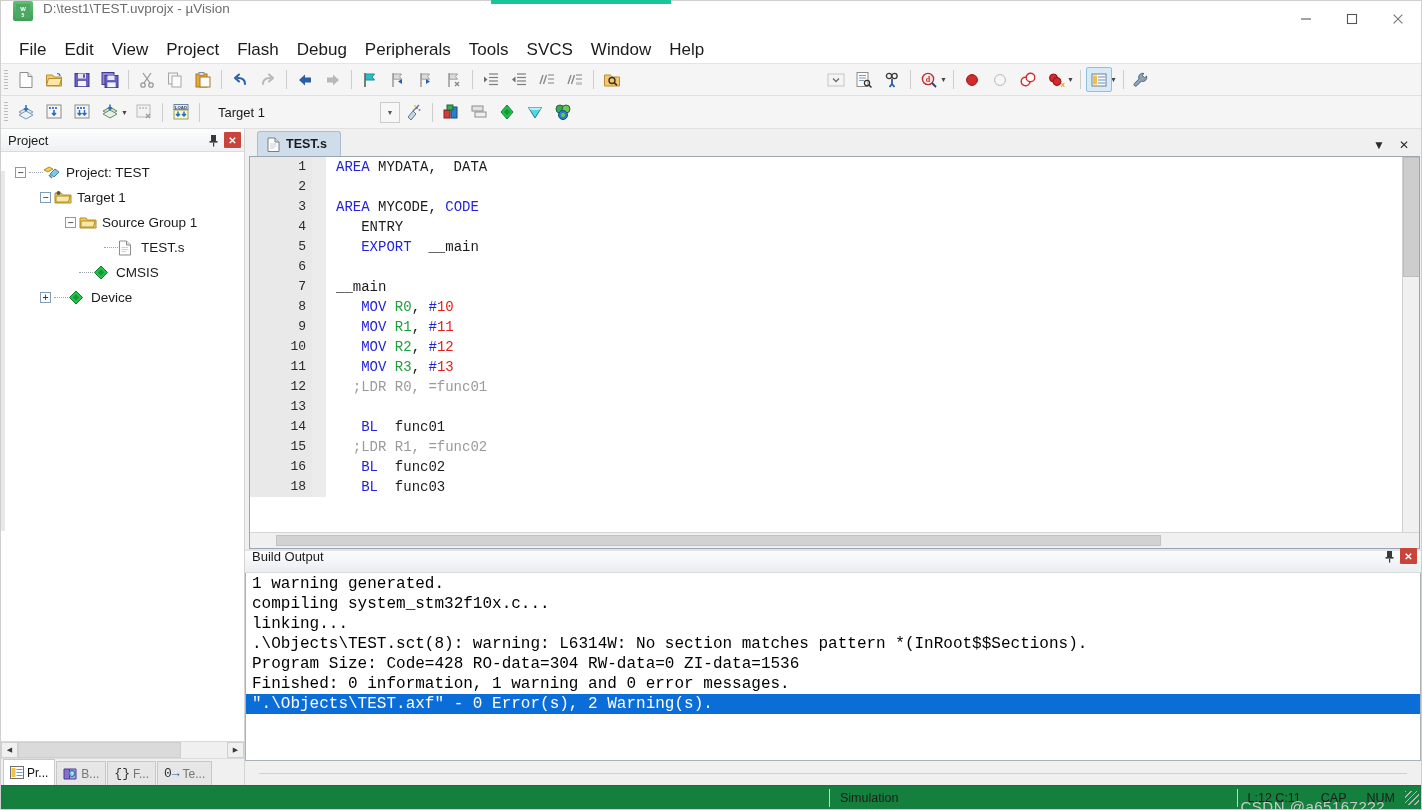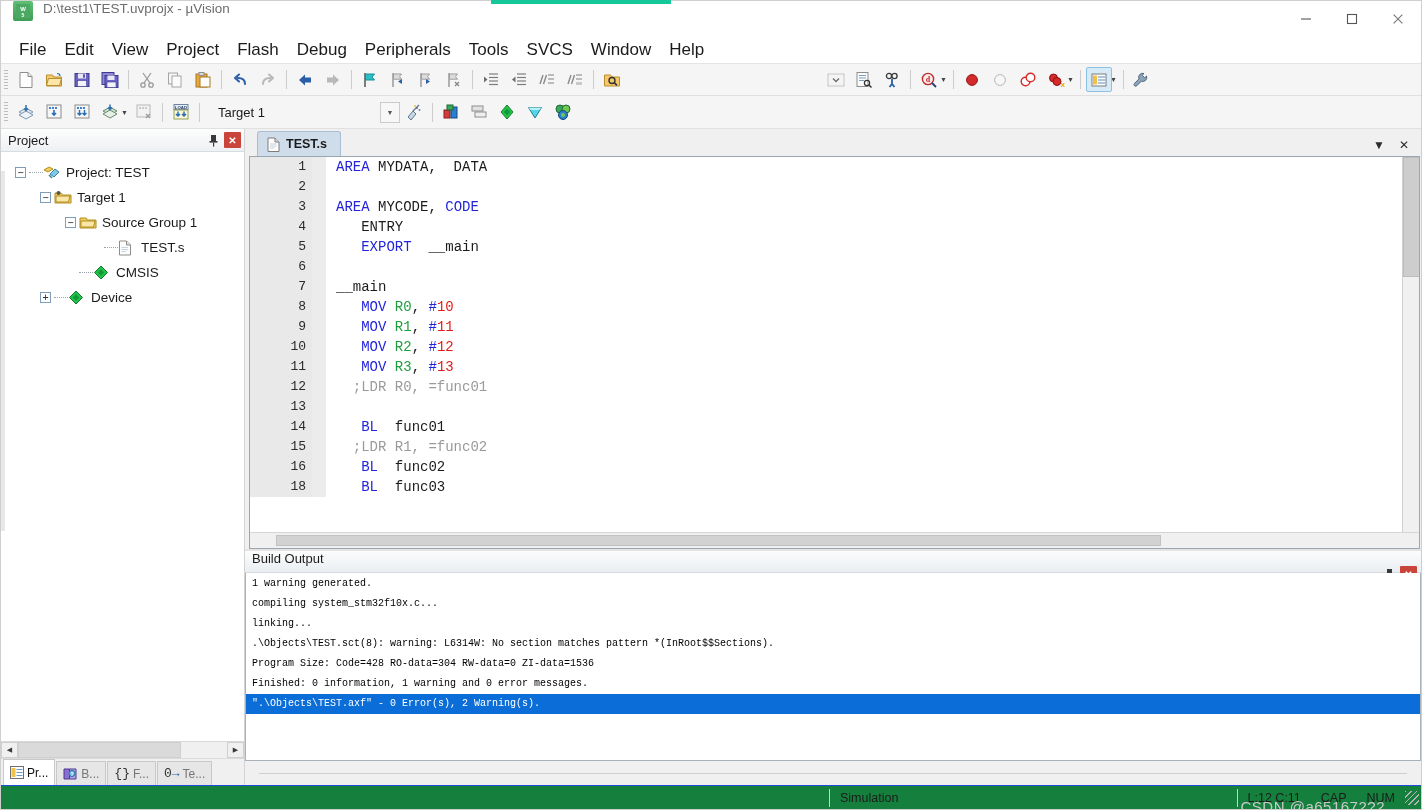--- a/index.html
+++ b/index.html
@@ -254,31 +254,31 @@
   .build-panel {
     height: 236px; min-height: 236px;
     display: flex; flex-direction: column;
     background: #fff;
     border-top: 2px solid #e4e4e4;
   }
   .build-head {
     height: 22px; min-height: 22px;
     background: linear-gradient(#fcfcfc, #eaeef2);
     border-bottom: 1px solid #d6dbe0;
-    display: flex; align-items: flex-start; padding: 0 4px 0 7px; flex-direction: column;
+    display: flex; align-items: flex-end; padding: 0 4px 8px 7px;
   }
   .build-body {
     flex: 1; background: #fff; overflow: hidden;
     border: 1px solid #a9b2bb; border-top: none;
     padding-top: 1px;
     display: flex; flex-direction: column;
   }
   .bline {
     font-family: "Liberation Mono", monospace;
-    font-size: 10px; color: #000; white-space: pre;
+    font-size: 16px; color: #000; white-space: pre;
     height: 20px; line-height: 20px; padding-left: 6px;
   }
   .bline.sel { background: #0b6ed8; color: #fff; }
   .build-foot {
     height: 24px; min-height: 24px; background: #f0f0f0;
     display: flex; align-items: center; padding: 0 14px;
   }
   .bfoot-line { flex: 1; height: 1px; background: #cfcfcf; }
 
   

